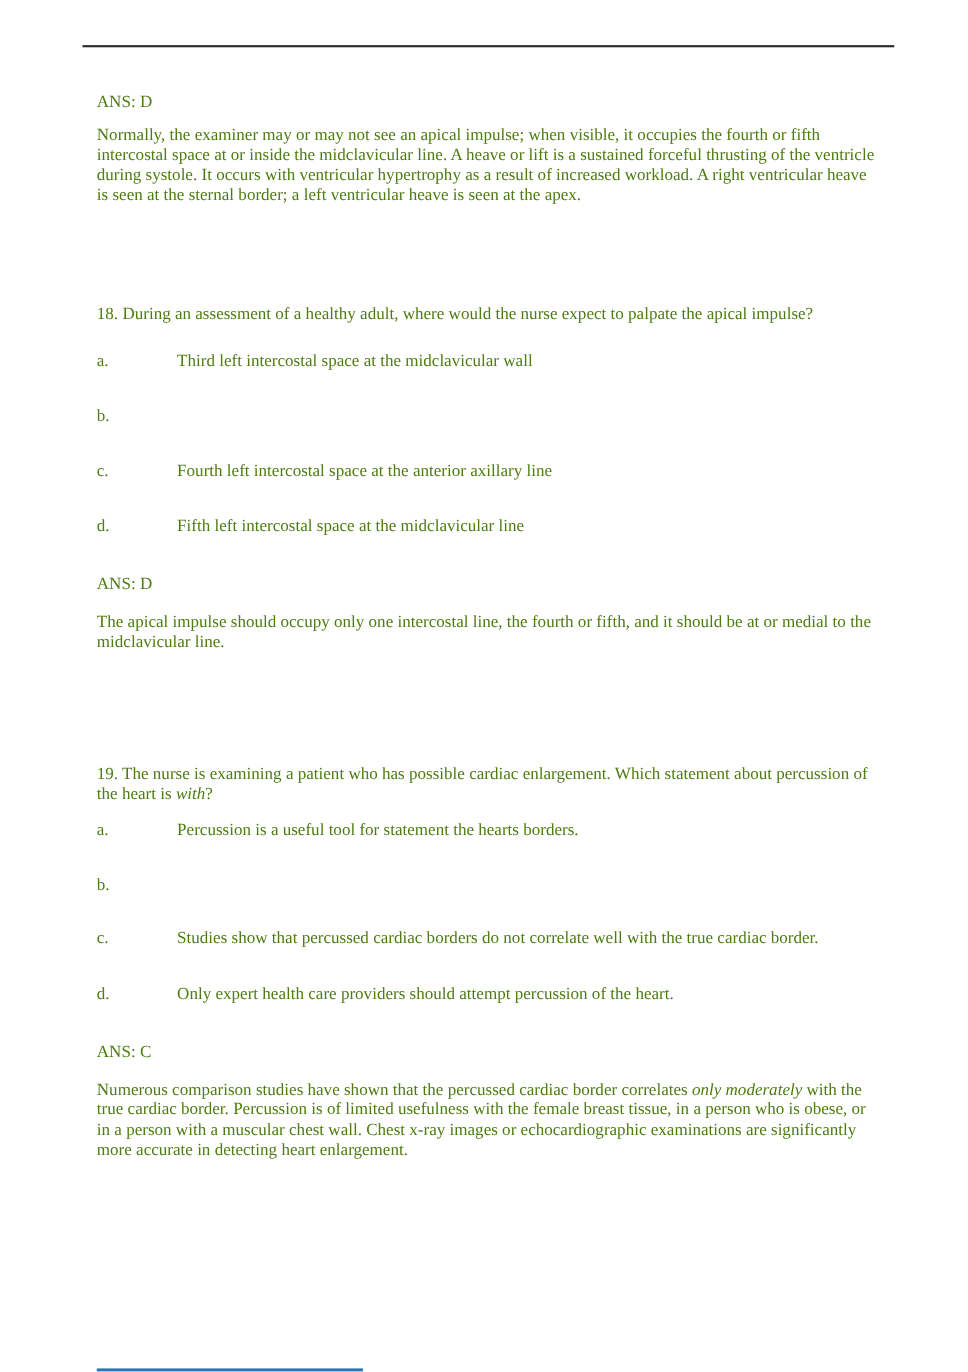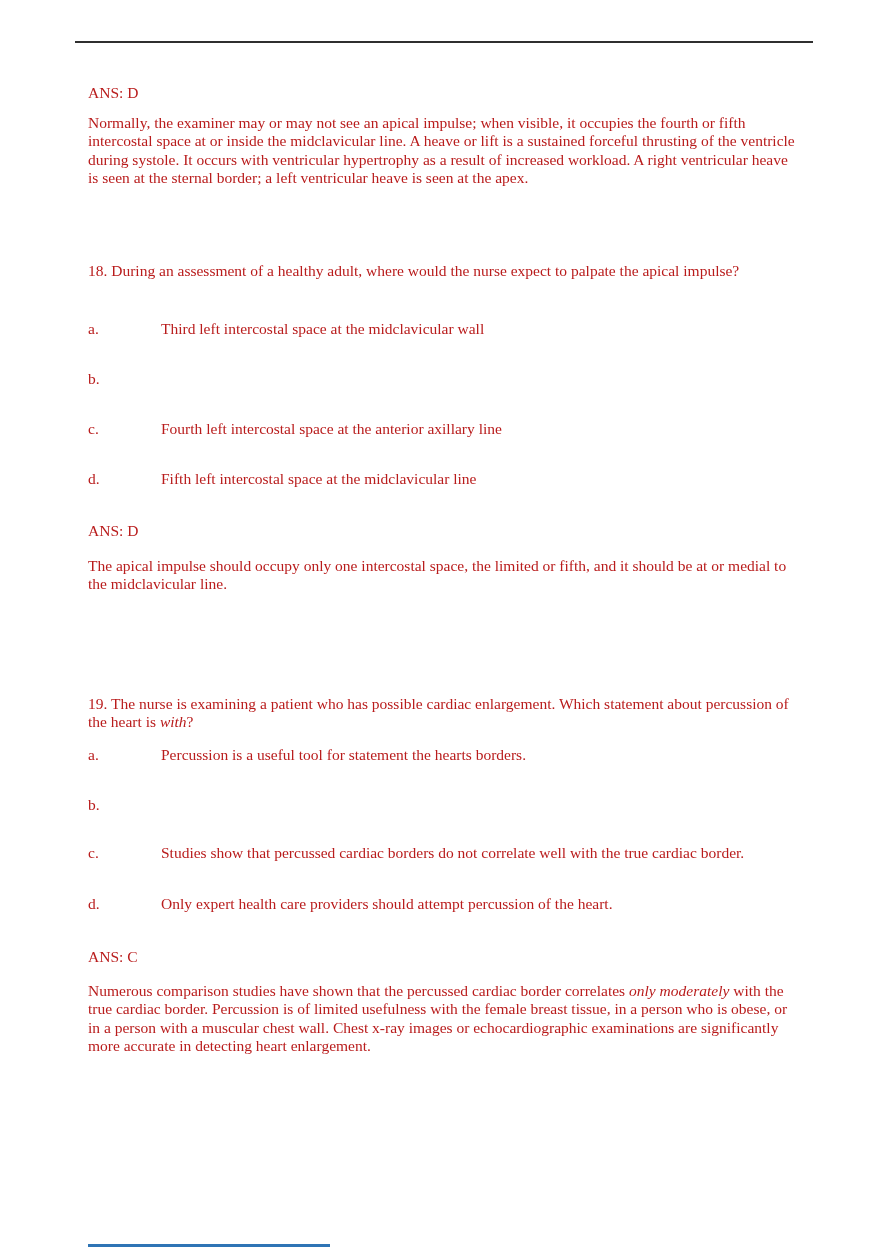--- a/index.html
+++ b/index.html
@@ -36,49 +36,49 @@
     left: 88px;
     top: 1244px;
     width: 242px;
     height: 3px;
     background: #2e74b5;
   }
 </style>
 </head>
 <body>
 
-<div class="page" style="background: rgb(255, 255, 255); color: #b91c1c;">
+<div class="page" style="background: rgb(255, 255, 255); color: #4d7c0f;">
 
   <div class="top-rule" style="background: rgb(47, 47, 47);"></div>
 
   <div class="blk" style="top:84px">ANS: D</div>
 
   <div class="blk" style="top:114px">Normally, the examiner may or may not see an apical impulse; when visible, it occupies the fourth or fifth intercostal space at or inside the midclavicular line. A heave or lift is a sustained forceful thrusting of the ventricle during systole. It occurs with ventricular hypertrophy as a result of increased workload. A right ventricular heave is seen at the sternal border; a left ventricular heave is seen at the apex.</div>
 
-  <div class="blk" style="top:262px">18. During an assessment of a healthy adult, where would the nurse expect to palpate the apical impulse?</div>
+  <div class="blk" style="top:277px">18. During an assessment of a healthy adult, where would the nurse expect to palpate the apical impulse?</div>
 
   <div class="blk opt" style="top:320px">
     <span class="letter">a.</span>
     <span class="opt-text">Third left intercostal space at the midclavicular wall</span>
   </div>
   <div class="blk opt" style="top:370px">
     <span class="letter">b.</span>
   </div>
   <div class="blk opt" style="top:420px">
     <span class="letter">c.</span>
     <span class="opt-text">Fourth left intercostal space at the anterior axillary line</span>
   </div>
   <div class="blk opt" style="top:470px">
     <span class="letter">d.</span>
     <span class="opt-text">Fifth left intercostal space at the midclavicular line</span>
   </div>
 
   <div class="blk" style="top:522px">ANS: D</div>
 
-  <div class="blk" style="top:557px">The apical impulse should occupy only one intercostal space, the limited or fifth, and it should be at or medial to the midclavicular line.</div>
+  <div class="blk" style="top:557px">The apical impulse should occupy only one intercostal line, the fourth or fifth, and it should be at or medial to the midclavicular line.</div>
 
   <div class="blk" style="top:695px">
     <span>19. The nurse is examining a patient who has possible cardiac enlargement. Which statement about percussion of the heart is </span><span class="ital">with</span><span>?</span>
   </div>
 
   <div class="blk opt" style="top:746px">
     <span class="letter">a.</span>
     <span class="opt-text">Percussion is a useful tool for statement the hearts borders.</span>
   </div>
   <div class="blk opt" style="top:796px">

